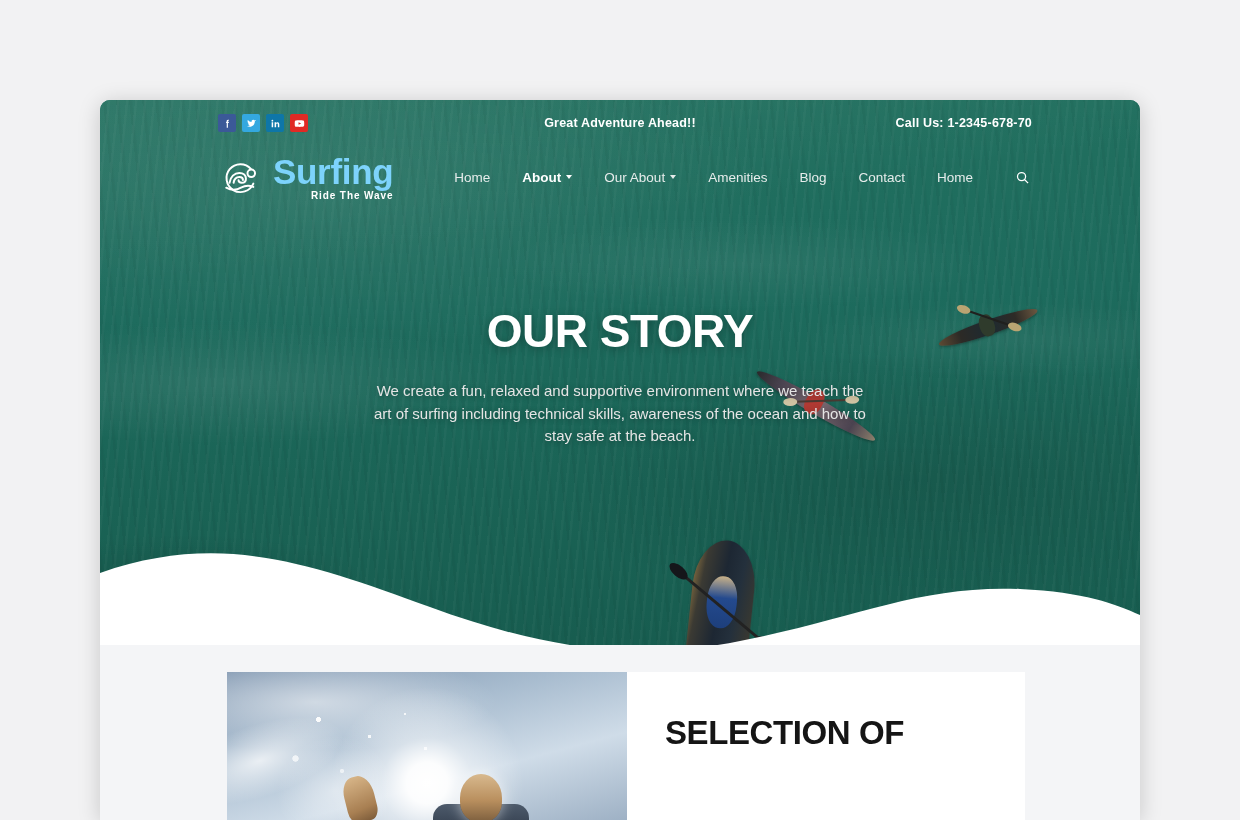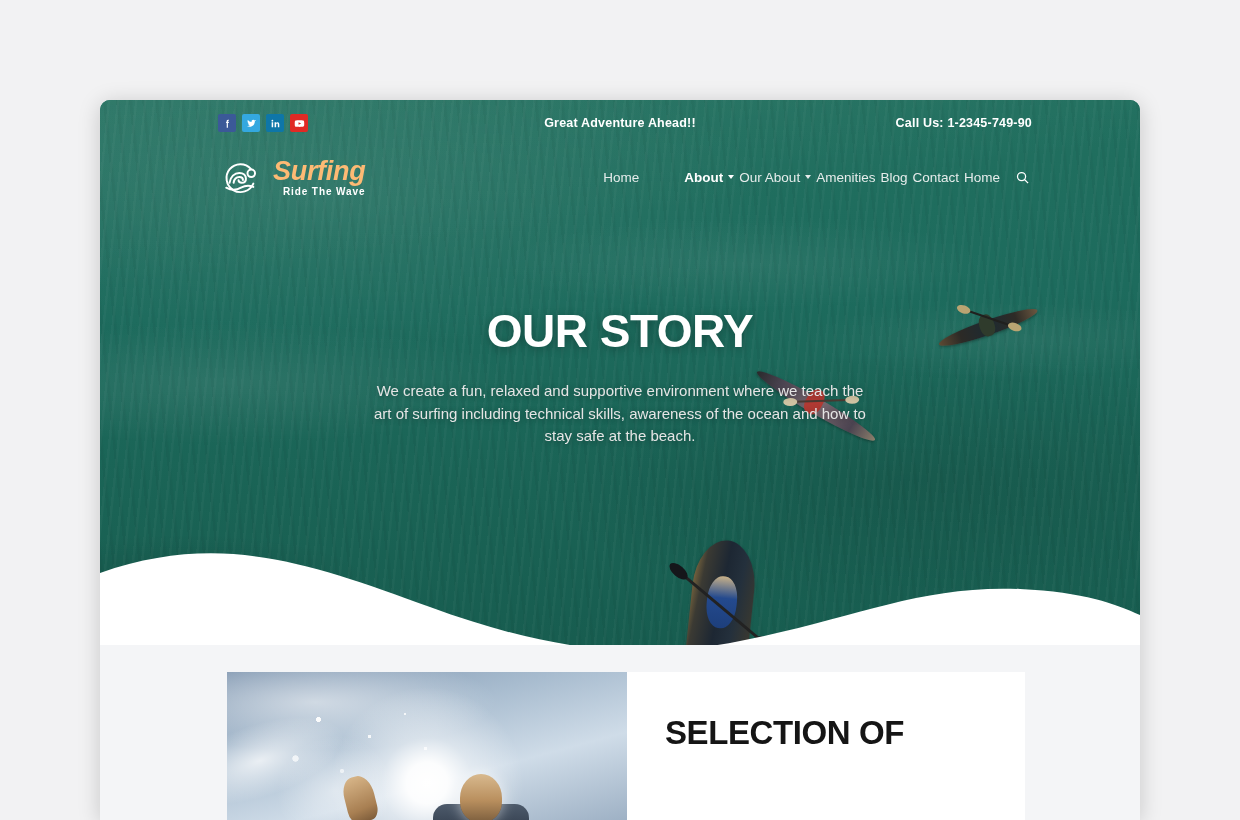--- a/index.html
+++ b/index.html
@@ -186,55 +186,53 @@
   .brand {
     display: flex;
     align-items: center;
     gap: 9px;
     text-decoration: none;
   }
   .brand-mark { width: 46px; height: 40px; flex: none; }
   .brand-text { line-height: 1; }
   .brand-name {
     display: block;
-    color: #fdba74;
-    font-size: 27px;
+    color: #7dd3fc;
+    font-size: 35px;
     font-weight: bold;
     letter-spacing: -0.3px;
-    font-style: italic;
   }
   .brand-sub {
     display: block;
     color: #ffffff;
     font-size: 10px;
     font-weight: bold;
     letter-spacing: 0.9px;
     text-align: right;
     margin-top: 2px;
   }
 
   .menu {
     margin-left: auto;
     display: flex;
     align-items: center;
-    gap: 5px;
+    gap: 32px;
   }
   .menu-item {
     color: #e6eceb;
     font-size: 13.5px;
     text-decoration: none;
     display: flex;
     align-items: center;
     gap: 5px;
     white-space: nowrap;
   }
   .menu-item.active {
     color: #ffffff;
     font-weight: bold;
-    margin-left: 40px;
   }
   .caret {
     width: 0; height: 0;
     border-left: 3.5px solid transparent;
     border-right: 3.5px solid transparent;
     border-top: 4px solid currentColor;
     display: inline-block;
   }
   .search-btn {
     margin-left: 10px;
@@ -414,21 +412,21 @@
               <path d="M6.9 20H3.6V9.3h3.3V20zM5.2 7.9A1.9 1.9 0 1 1 5.2 4a1.9 1.9 0 0 1 0 3.9zM20.4 20h-3.3v-5.2c0-1.2 0-2.8-1.7-2.8s-2 1.3-2 2.7V20H10V9.3h3.2v1.5h.1c.4-.8 1.5-1.7 3.1-1.7 3.3 0 3.9 2.2 3.9 5.1V20z"></path>
             </svg>
         </a>
         <a class="s-yt" href="#">
           <svg viewBox="0 0 24 24">
               <path d="M22 8.2s-.2-1.4-.8-2c-.8-.8-1.6-.8-2-.9C16.4 5 12 5 12 5h-.1s-4.4 0-7.3.3c-.4 0-1.2 0-2 .9-.6.6-.8 2-.8 2S1.6 9.8 1.6 11.5v1.5c0 1.7.2 3.3.2 3.3s.2 1.4.8 2c.8.8 1.8.8 2.3.9 1.7.1 7.1.2 7.1.2s4.4 0 7.3-.3c.4-.1 1.2-.1 2-.9.6-.6.8-2 .8-2s.2-1.6.2-3.3v-1.5c0-1.7-.3-3.2-.3-3.2zM9.9 14.9V9.4l5.7 2.8-5.7 2.7z"></path>
             </svg>
         </a>
       </div>
       <div class="tagline">Great Adventure Ahead!!</div>
-      <div class="callus">Call Us: 1-2345-749-90</div>
+      <div class="callus">Call Us: 1-2345-678-70</div>
     </div>
 
     <div class="navbar">
       <a class="brand" href="#">
         <svg class="brand-mark" viewBox="0 0 56 48">
           <g fill="none" stroke="#ffffff" stroke-width="2.4" stroke-linecap="round">
             <path d="M40 14a17 17 0 1 0 3 18"></path>
             <path d="M14 31c1-7 6-12 12-12 5 0 8 3 8 7 0 3-2 5-5 5-2 0-4-1-4-3"></path>
             <path d="M19 31c.6-4 3.4-7 7-7 2.6 0 4.4 1.6 4.4 3.8"></path>
           </g>

